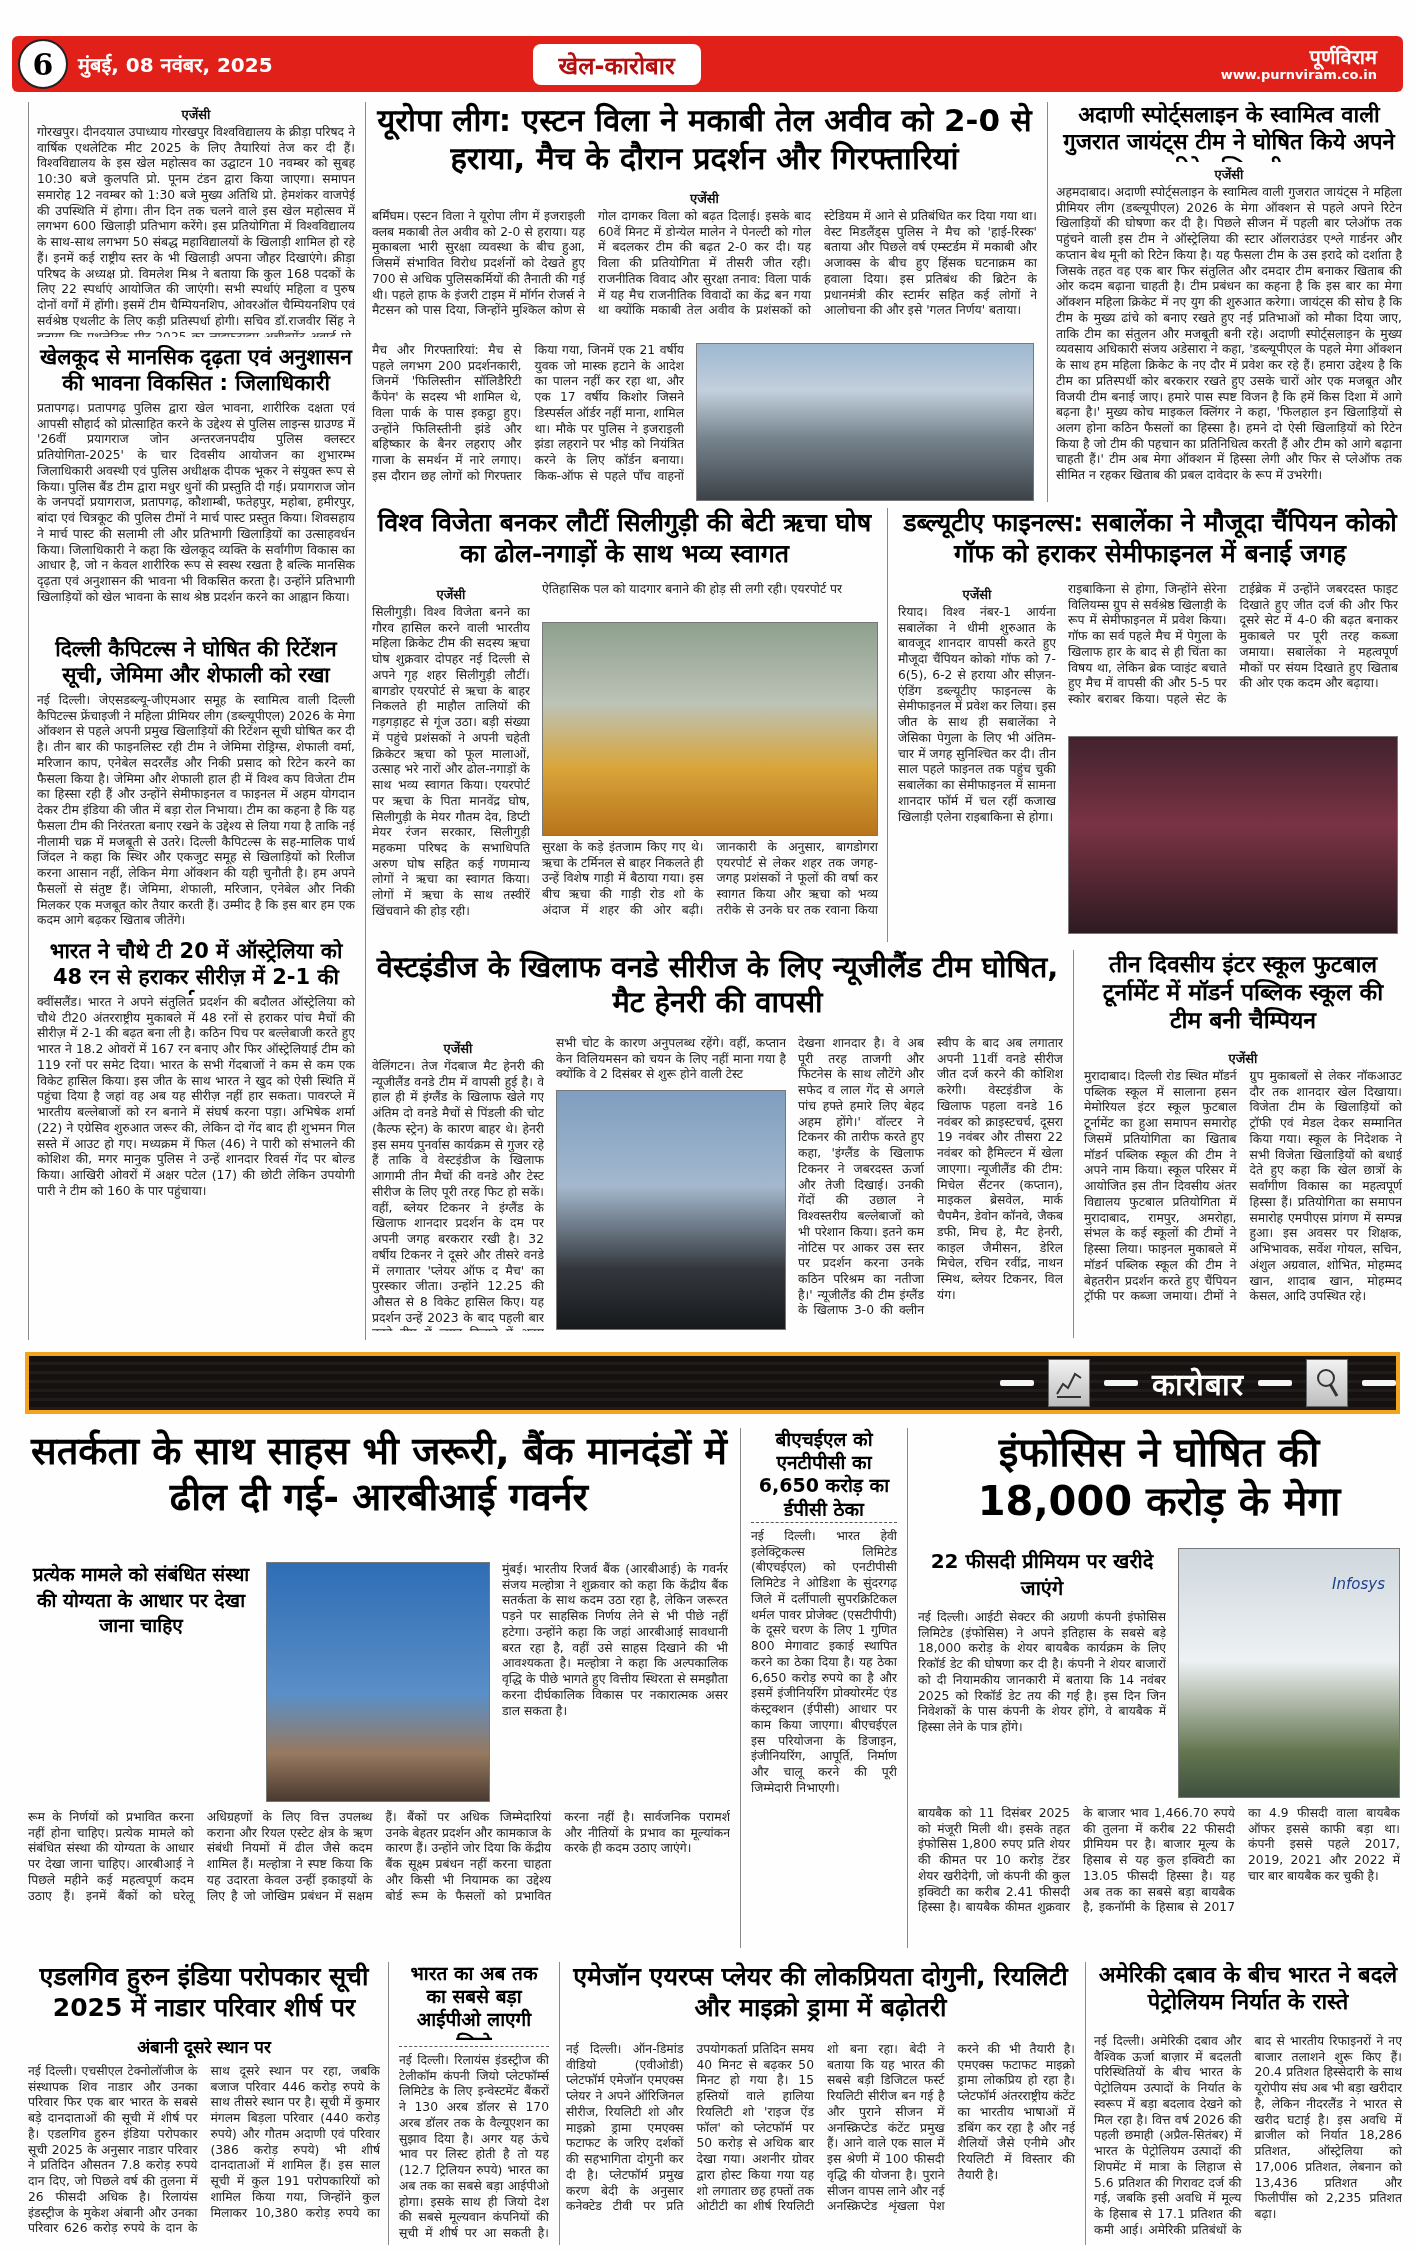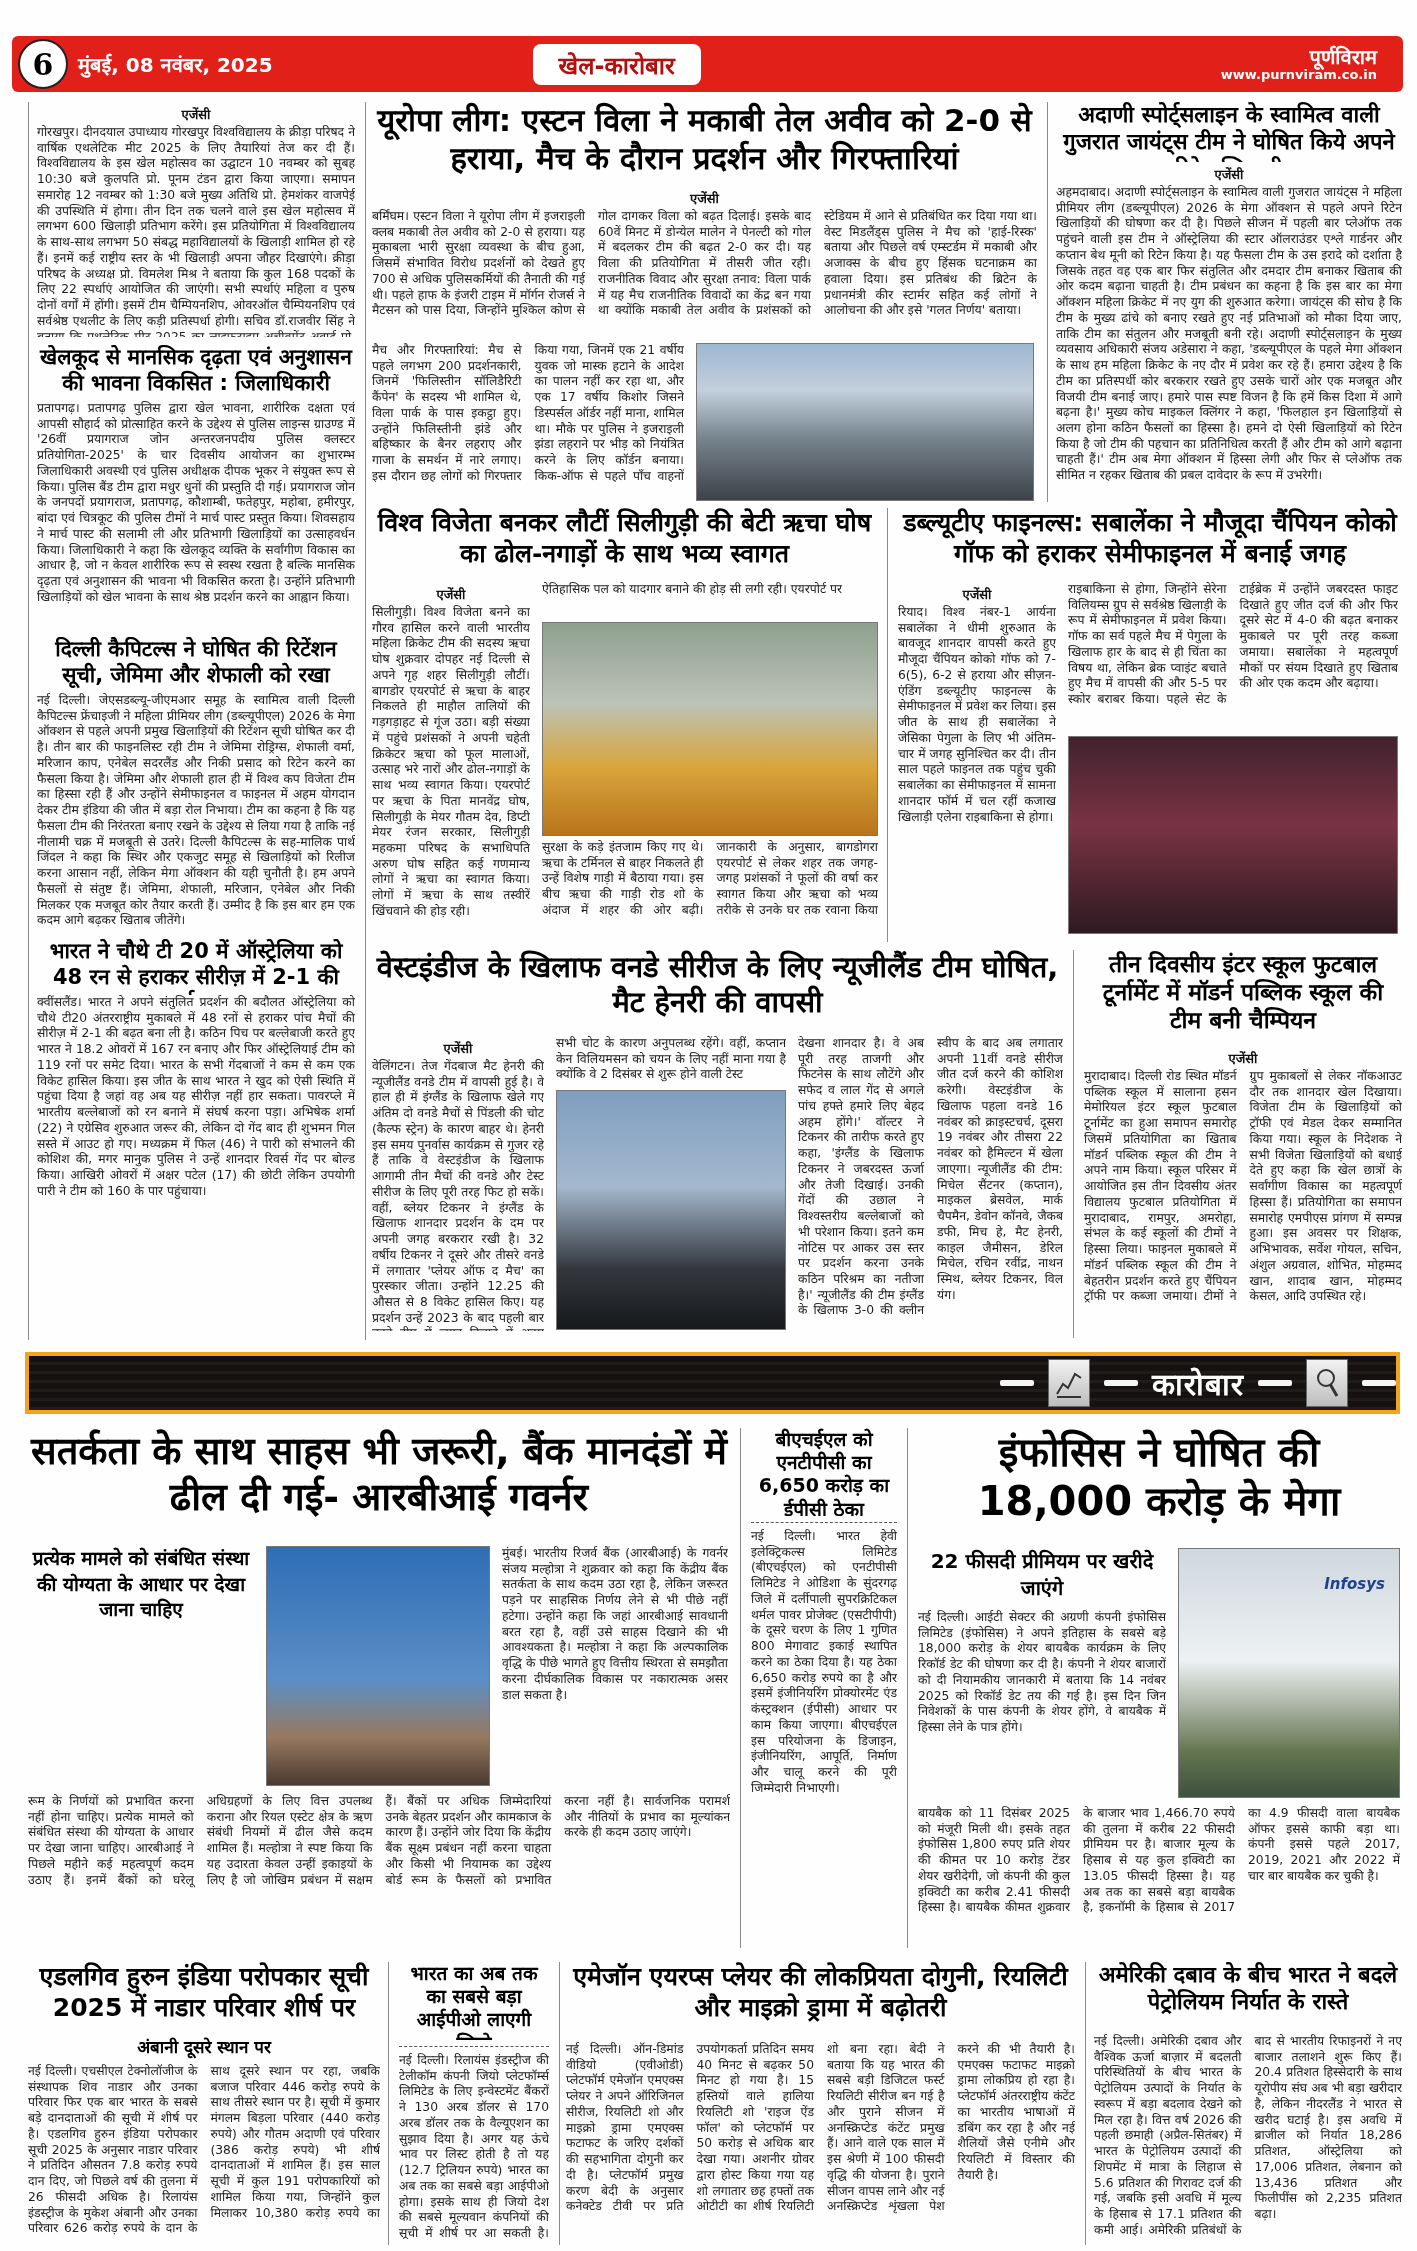--- a/index.html
+++ b/index.html
@@ -25,21 +25,21 @@
   .cols3{column-count:3;column-gap:13px;}
   .cols4{column-count:4;column-gap:13px;}
   .row{display:flex;gap:12px;}
   .photo{flex:0 0 auto;position:relative;overflow:hidden;border:1px solid #777;}
   .ph-europa{background:linear-gradient(180deg,#9db8cf 0%,#c3d0dc 30%,#77858f 60%,#3c4248 100%);}
   .ph-richa{background:linear-gradient(180deg,#8fa08f 0%,#bcc3b7 38%,#d9a53a 68%,#b8741c 100%);}
   .ph-tennis{background:linear-gradient(180deg,#42222e 0%,#7a3344 45%,#2e1a22 100%);}
   .ph-bowler{background:linear-gradient(180deg,#7f9ec0 0%,#a3b8cd 40%,#33373c 75%,#17191c 100%);}
   .ph-rbi{background:linear-gradient(180deg,#2f6db5 0%,#5a8fc7 55%,#97795f 80%,#4a3a30 100%);}
   .ph-infosys{background:linear-gradient(180deg,#cfd8de 0%,#eef1f3 45%,#62754f 82%,#3f5140 100%);}
-  .infosys-label{position:absolute;top:26px;right:14px;color:#1f3f8f;font-weight:bold;font-size:15px;font-style:italic;}
+  .infosys-label{position:absolute;top:26px;right:14px;color:#1f3f8f;font-weight:normal;font-size:15px;font-style:italic;}
   .subhead{font-weight:bold;text-align:center;color:#000;line-height:1.35;overflow:hidden;}
   .dotted-rule{border-top:1px dashed #555;margin:6px 0;}
   .vr-right{border-right:1px solid #8a8a8a;}
   .vr-left{border-left:1px solid #8a8a8a;}
   
   .biz-bar{background:repeating-linear-gradient(180deg,#141110 0 6px,#201c1a 6px 9px);
            border:4px solid #f2a41c;display:flex;align-items:center;justify-content:flex-end;gap:14px;}
   .biz-label{color:#fff;font-weight:bold;font-size:30px;letter-spacing:1px;}
   .biz-dash{width:34px;height:6px;background:#f5f5f5;border-radius:2px;}
   .biz-icon{width:40px;height:46px;background:linear-gradient(180deg,#f2f2f2,#bdbdbd);
@@ -158,21 +158,21 @@
     <svg width="28" height="34" viewBox="0 0 28 34">
         <circle cx="13" cy="12" r="8" fill="none" stroke="#333" stroke-width="2"></circle>
         <line x1="17" y1="18" x2="24" y2="30" stroke="#333" stroke-width="3"></line>
       </svg>
   </span>
   <span class="biz-dash"></span>
 </div>
 
 <div class="abs" style="left:28px;top:1428px;width:702px;height:520px;">
   <div class="hl" style="font-size:38px;height:110px;">सतर्कता के साथ साहस भी जरूरी, बैंक मानदंडों में ढील दी गई- आरबीआई गवर्नर</div>
-  <div class="row" style="margin-top:8px;">
+  <div class="row" style="margin-top:24px;">
     <div class="subhead" style="width:226px;font-size:19px;height:240px;">प्रत्येक मामले को संबंधित संस्था की योग्यता के आधार पर देखा जाना चाहिए</div>
     <div class="photo ph-rbi" style="width:222px;height:238px;"></div>
     <div class="bt" style="width:226px;height:240px;">मुंबई। भारतीय रिजर्व बैंक (आरबीआई) के गवर्नर संजय मल्होत्रा ने शुक्रवार को कहा कि केंद्रीय बैंक सतर्कता के साथ कदम उठा रहा है, लेकिन जरूरत पड़ने पर साहसिक निर्णय लेने से भी पीछे नहीं हटेगा। उन्होंने कहा कि जहां आरबीआई सावधानी बरत रहा है, वहीं उसे साहस दिखाने की भी आवश्यकता है। मल्होत्रा ने कहा कि अल्पकालिक वृद्धि के पीछे भागते हुए वित्तीय स्थिरता से समझौता करना दीर्घकालिक विकास पर नकारात्मक असर डाल सकता है।</div>
   </div>
   <div class="bt cols4" style="height:144px;margin-top:8px;">रूम के निर्णयों को प्रभावित करना नहीं होना चाहिए। प्रत्येक मामले को संबंधित संस्था की योग्यता के आधार पर देखा जाना चाहिए। आरबीआई ने पिछले महीने कई महत्वपूर्ण कदम उठाए हैं। इनमें बैंकों को घरेलू अधिग्रहणों के लिए वित्त उपलब्ध कराना और रियल एस्टेट क्षेत्र के ऋण संबंधी नियमों में ढील जैसे कदम शामिल हैं। मल्होत्रा ने स्पष्ट किया कि यह उदारता केवल उन्हीं इकाइयों के लिए है जो जोखिम प्रबंधन में सक्षम हैं। बैंकों पर अधिक जिम्मेदारियां उनके बेहतर प्रदर्शन और कामकाज के कारण हैं। उन्होंने जोर दिया कि केंद्रीय बैंक सूक्ष्म प्रबंधन नहीं करना चाहता और किसी भी नियामक का उद्देश्य बोर्ड रूम के फैसलों को प्रभावित करना नहीं है। सार्वजनिक परामर्श और नीतियों के प्रभाव का मूल्यांकन करके ही कदम उठाए जाएंगे।</div>
 </div>
 
 <div class="abs vr-left vr-right" style="left:740px;top:1428px;width:168px;height:520px;padding:0 10px;">
   <div class="hl" style="font-size:19px;height:88px;">बीएचईएल को एनटीपीसी का 6,650 करोड़ का ईपीसी ठेका</div>
   <div class="dotted-rule"></div>

